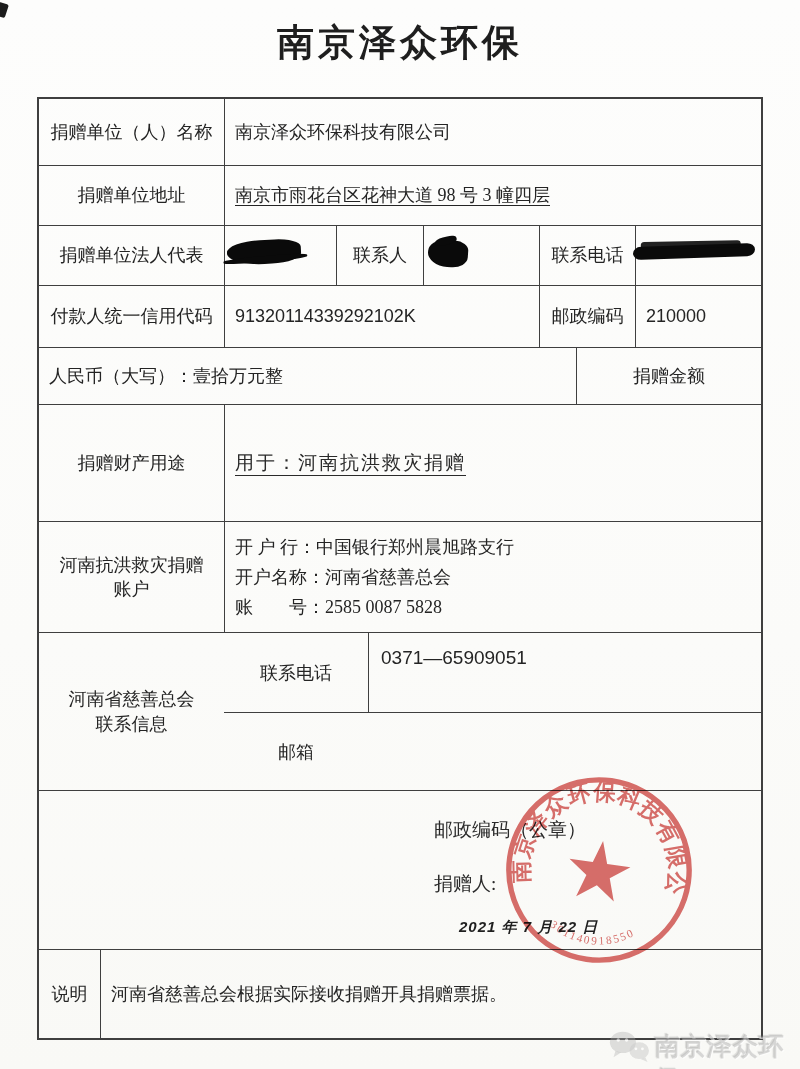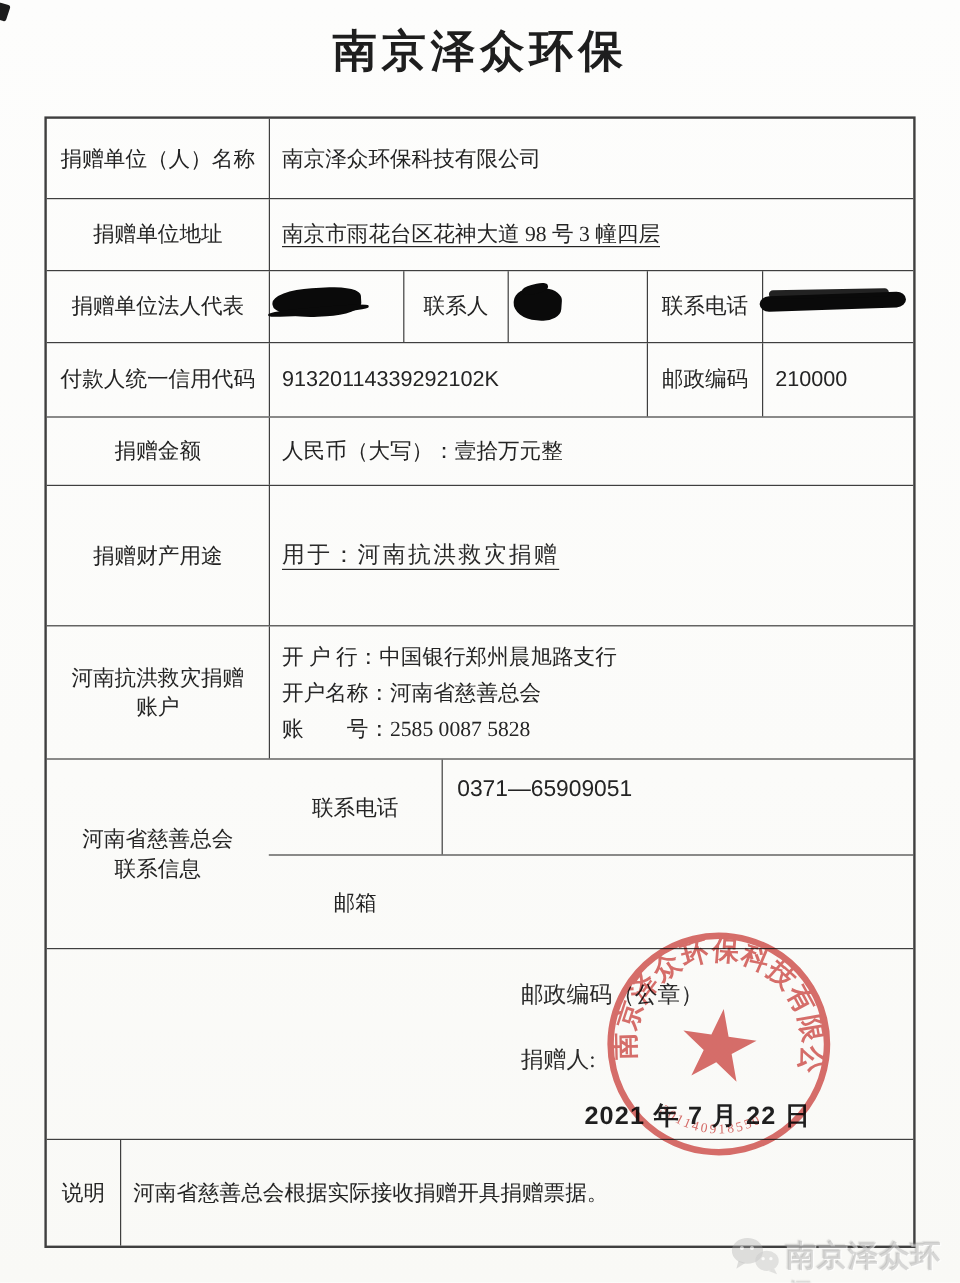--- a/index.html
+++ b/index.html
@@ -26,21 +26,21 @@
   .subrow{display:flex;flex-direction:row;flex:1 1 auto;box-sizing:border-box;}
   .subrow + .subrow{border-top:1.5px solid #3f3f3f;}
   .sub-label{width:144px;flex:0 0 144px;display:flex;align-items:center;justify-content:center;font-size:18px;box-sizing:border-box;}
   .sub-value{flex:1 1 auto;border-left:1.5px solid #3f3f3f;display:flex;align-items:center;padding-left:12px;box-sizing:border-box;font-size:19px;}
   .sub-value.top{align-items:flex-start;padding-top:14px;}
   
   .sign-cell{position:relative;width:100%;}
   .sign-line{position:absolute;left:395px;font-size:19px;color:#2a2a2a;}
   .sign-seal{top:26px;}
   .sign-donor{top:80px;}
-  .sign-date{position:absolute;left:448px;top:126px;font-size:21px;font-weight:600;color:#1f1f1f;letter-spacing:1px;}
+  .sign-date{position:absolute;left:420px;top:126px;font-size:15px;font-weight:600;color:#1f1f1f;letter-spacing:1px;font-style:italic;}
   
   .note-label{width:61px;flex:0 0 61px;}
   
   .redact{position:absolute;background:#0a0a0a;border-radius:45% 35% 40% 50%;}
   .redact::after{content:"";position:absolute;background:#0a0a0a;border-radius:40%;}
   .redact-rep{left:227px;top:240px;width:74px;height:24px;transform:rotate(-3deg);}
   .redact-rep::after{left:-4px;top:16px;width:84px;height:6px;transform:rotate(-2deg);}
   .redact-person{left:428px;top:240px;width:40px;height:27px;transform:rotate(4deg);}
   .redact-person::after{left:6px;top:-3px;width:22px;height:8px;transform:rotate(-18deg);}
   .redact-phone{left:633px;top:245px;width:122px;height:13px;border-radius:8px/50%;transform:rotate(-2deg);}
@@ -83,22 +83,22 @@
     </div>
 
     <div class="trow" style="flex:0 0 62px;">
       <div class="tcell label-cell w-label">付款人统一信用代码</div>
       <div class="tcell value-cell num" style="flex:0 0 315px;">91320114339292102K</div>
       <div class="tcell label-cell" style="flex:0 0 96px;">邮政编码</div>
       <div class="tcell value-cell num grow">210000</div>
     </div>
 
     <div class="trow" style="flex:0 0 57px;">
+      <div class="tcell value-cell grow">人民币（大写）：壹拾万元整</div>
       <div class="tcell label-cell w-label">捐赠金额</div>
-      <div class="tcell value-cell grow">人民币（大写）：壹拾万元整</div>
     </div>
 
     <div class="trow" style="flex:0 0 117px;">
       <div class="tcell label-cell w-label">捐赠财产用途</div>
       <div class="tcell value-cell grow">
         <span class="purpose-text">用于：河南抗洪救灾捐赠</span>
       </div>
     </div>
 
     <div class="trow" style="flex:0 0 111px;">

